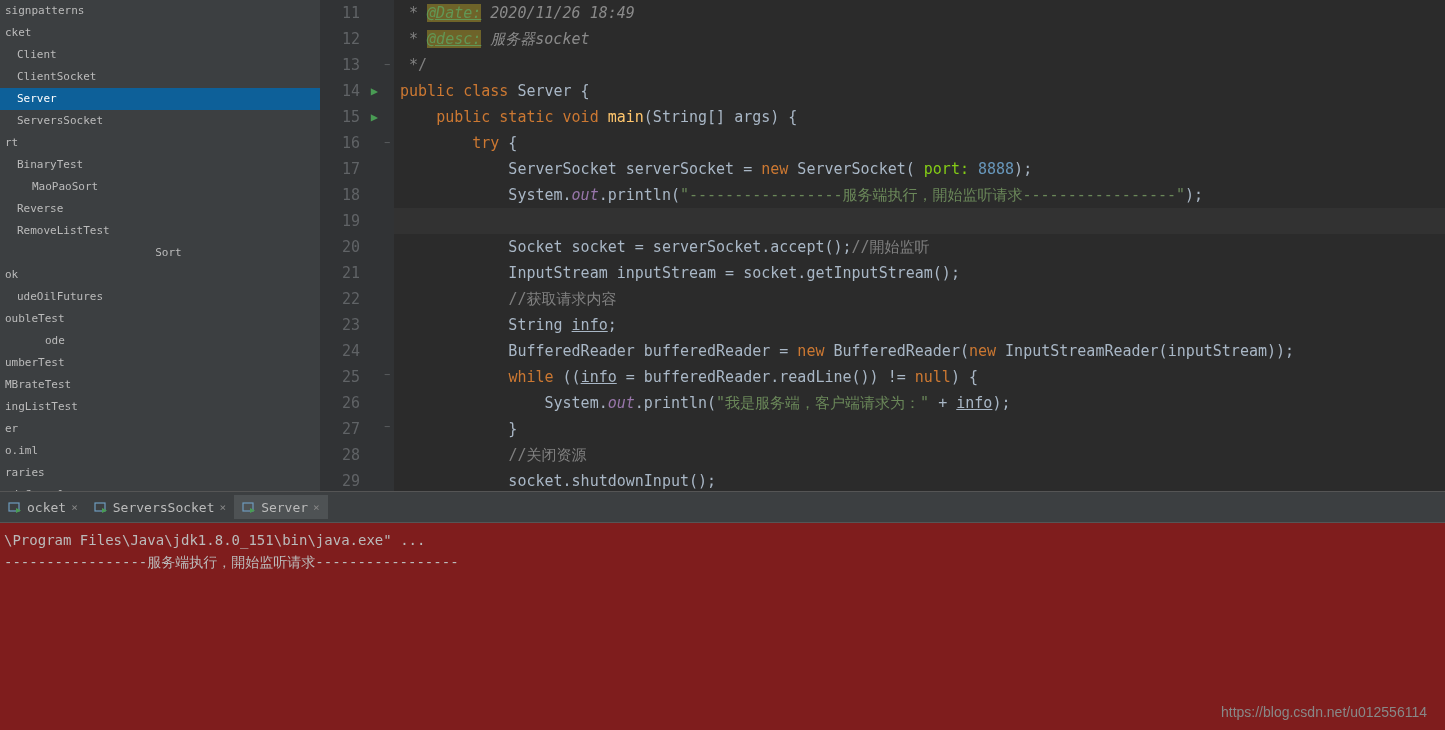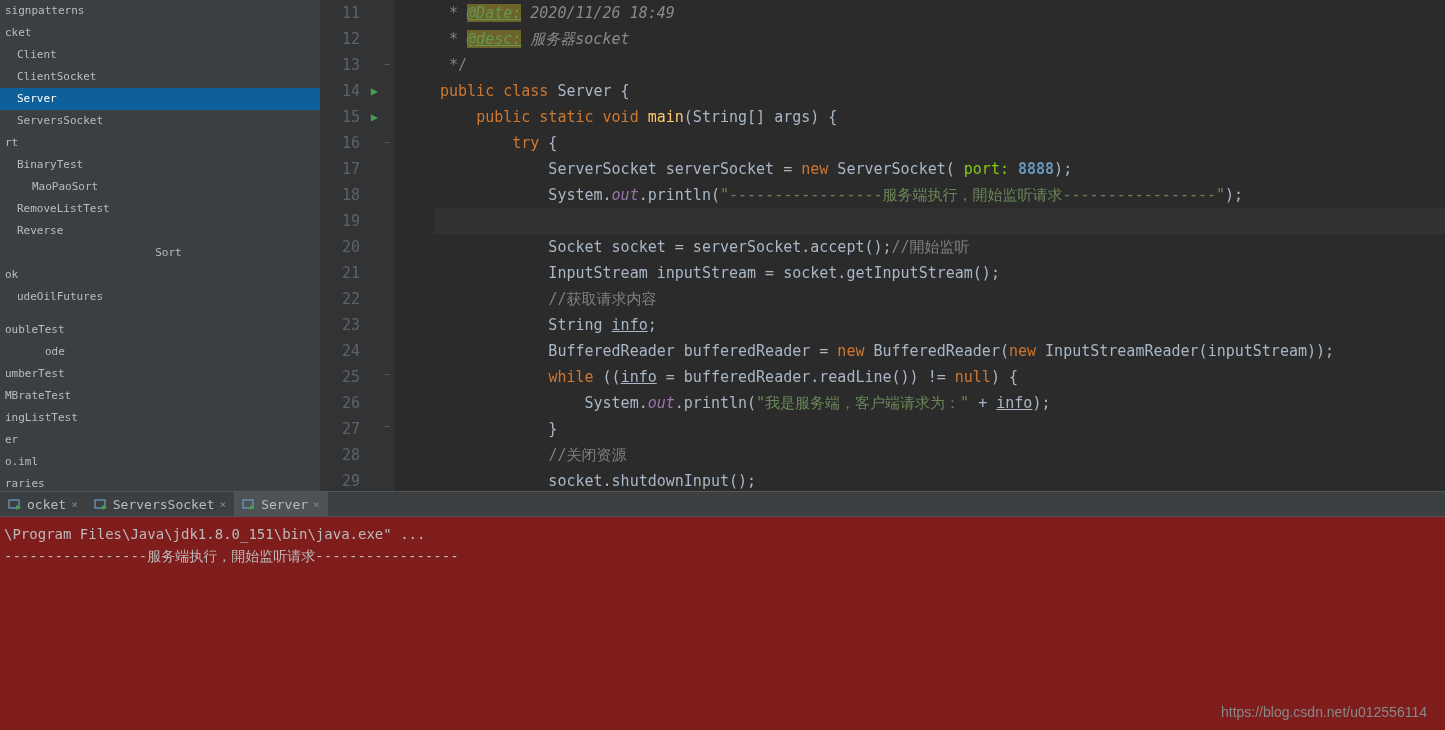--- a/index.html
+++ b/index.html
@@ -78,42 +78,41 @@
   justify-content: center;
   color: #606366;
   font-size: 10px;
 }
 .code-area {
   flex: 1;
   font-family: Consolas, "Microsoft YaHei", monospace;
   font-size: 15px;
   line-height: 26px;
   overflow: hidden;
-  margin-left: 40px;
 }
 .code-line {
   height: 26px;
   white-space: pre;
   padding-left: 6px;
 }
 .code-line.current {
   background: #323232;
 }
 .kw { color: #cc7832; }
 .str { color: #6a8759; }
 .com { color: #808080; }
-.num { color: #6897bb; font-weight: bold; }
+.num { color: #6897bb; }
 .fn { color: #ffc66d; }
 .tag { color: #629755; font-style: italic; text-decoration: underline; background: #6e6329;}
 .docval { color: #8a8a8a; font-style: italic;}
 .field { color: #9876aa; font-style: italic; }
 .param { color: #84cc16; }
 .under { text-decoration: underline; }
 .bottom-tabs {
-  height: 26px;
+  height: 32px;
   background: #3c3f41;
   display: flex;
   align-items: center;
   border-top: 1px solid #555;
   border-bottom: 1px solid #555;
 }
 .btab {
   padding: 0 8px;
   height: 24px;
   display: flex;
@@ -156,26 +155,26 @@
   <div class="sidebar" id="tree">
       <div class="tree-item" style="padding-left: 5px;">signpatterns</div>
       <div class="tree-item" style="padding-left: 5px;">cket</div>
       <div class="tree-item" style="padding-left: 17px;">Client</div>
       <div class="tree-item" style="padding-left: 17px;">ClientSocket</div>
       <div class="tree-item selected" style="padding-left: 17px;">Server</div>
       <div class="tree-item" style="padding-left: 17px;">ServersSocket</div>
       <div class="tree-item" style="padding-left: 5px;">rt</div>
       <div class="tree-item" style="padding-left: 17px;">BinaryTest</div>
       <div class="tree-item" style="padding-left: 32px;">MaoPaoSort</div>
+      <div class="tree-item" style="padding-left: 17px;">Reverse</div>
       <div class="tree-item" style="padding-left: 17px;">RemoveListTest</div>
-      <div class="tree-item" style="padding-left: 17px;">Reverse</div>
       <div class="tree-item" style="padding-left: 17px; text-align: center;">Sort</div>
       <div class="tree-item" style="padding-left: 5px;">ok</div>
       <div class="tree-item" style="padding-left: 17px;">udeOilFutures</div>
-      <div class="tree-item" style=" margin-top: 11px;">oubleTest</div>
+      <div class="tree-item" style="">oubleTest</div>
       <div class="tree-item" style="padding-left: 5px; margin-left: 40px;">ode</div>
       <div class="tree-item" style="padding-left: 5px;">umberTest</div>
       <div class="tree-item" style="padding-left: 5px;">MBrateTest</div>
       <div class="tree-item" style="padding-left: 5px;">ingListTest</div>
       <div class="tree-item" style="padding-left: 5px;">er</div>
       <div class="tree-item" style="padding-left: 5px;">o.iml</div>
       <div class="tree-item" style="padding-left: 5px;">raries</div>
       <div class="tree-item" style="padding-left: 5px;">nd Consoles</div>
     </div>
   <div class="editor-area">

